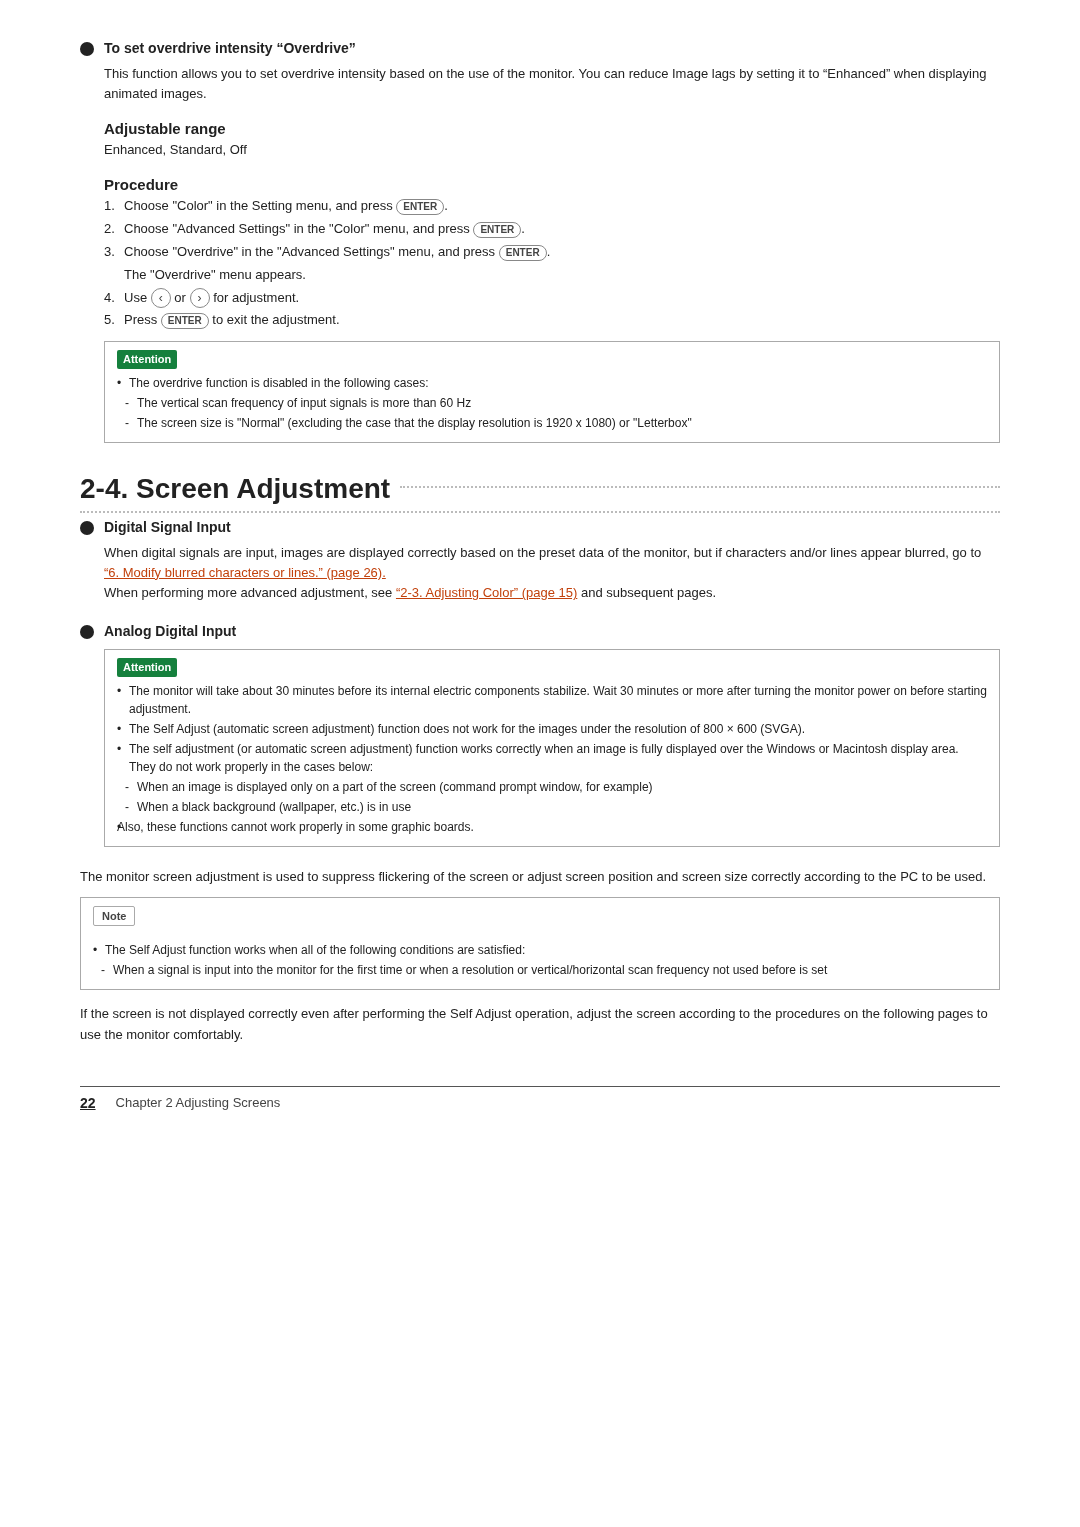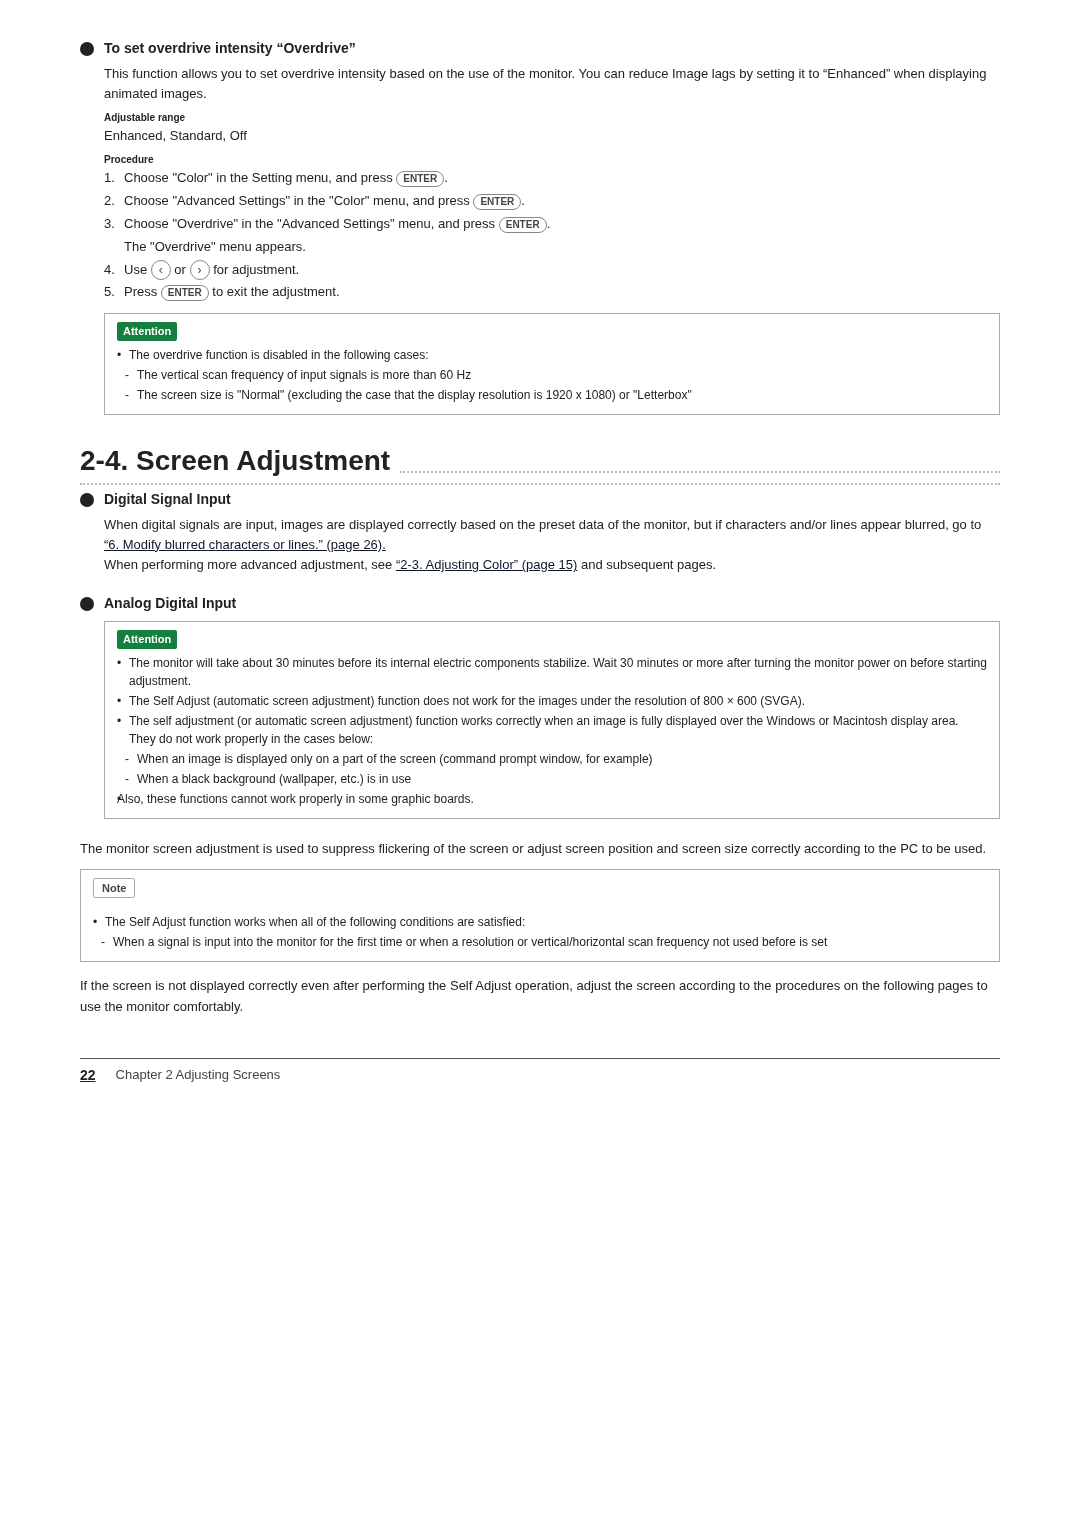--- a/index.html
+++ b/index.html
@@ -31,24 +31,24 @@
       font-size: 14px;
       font-weight: bold;
     }
     .body-text {
       font-size: 13px;
       line-height: 1.55;
       margin-bottom: 8px;
       margin-left: 0;
     }
     .subsection-label {
-      font-size: 10px;
+      font-size: 15px;
       font-weight: bold;
       margin-bottom: 3px;
-      margin-top: 8px;
+      margin-top: 16px;
     }
     .procedure-list {
       list-style: none;
       padding: 0;
       margin: 0 0 8px 0;
     }
     .procedure-list li {
       font-size: 13px;
       line-height: 1.6;
       margin-bottom: 2px;
@@ -142,36 +142,36 @@
       position: absolute;
       left: 8px;
     }
     .chapter-heading {
       font-size: 28px;
       font-weight: bold;
       margin: 30px 0 6px 0;
       padding-bottom: 6px;
       border-bottom: 2px dotted #bbb;
       display: flex;
-      align-items: flex-end;
+      align-items: center;
       gap: 10px;
     }
     .chapter-heading .dotted-line {
       flex: 1;
       border-bottom: 2px dotted #bbb;
       margin-bottom: 4px;
     }
     .section-block {
       margin-bottom: 20px;
     }
     .indented {
       margin-left: 24px;
     }
     .link-text {
-      color: #0f172a;
+      color: #c2410c;
       text-decoration: underline;
     }
     .footer-bar {
       border-top: 1px solid #555;
       margin-top: 40px;
       padding-top: 8px;
       display: flex;
       align-items: center;
       gap: 20px;
     }

